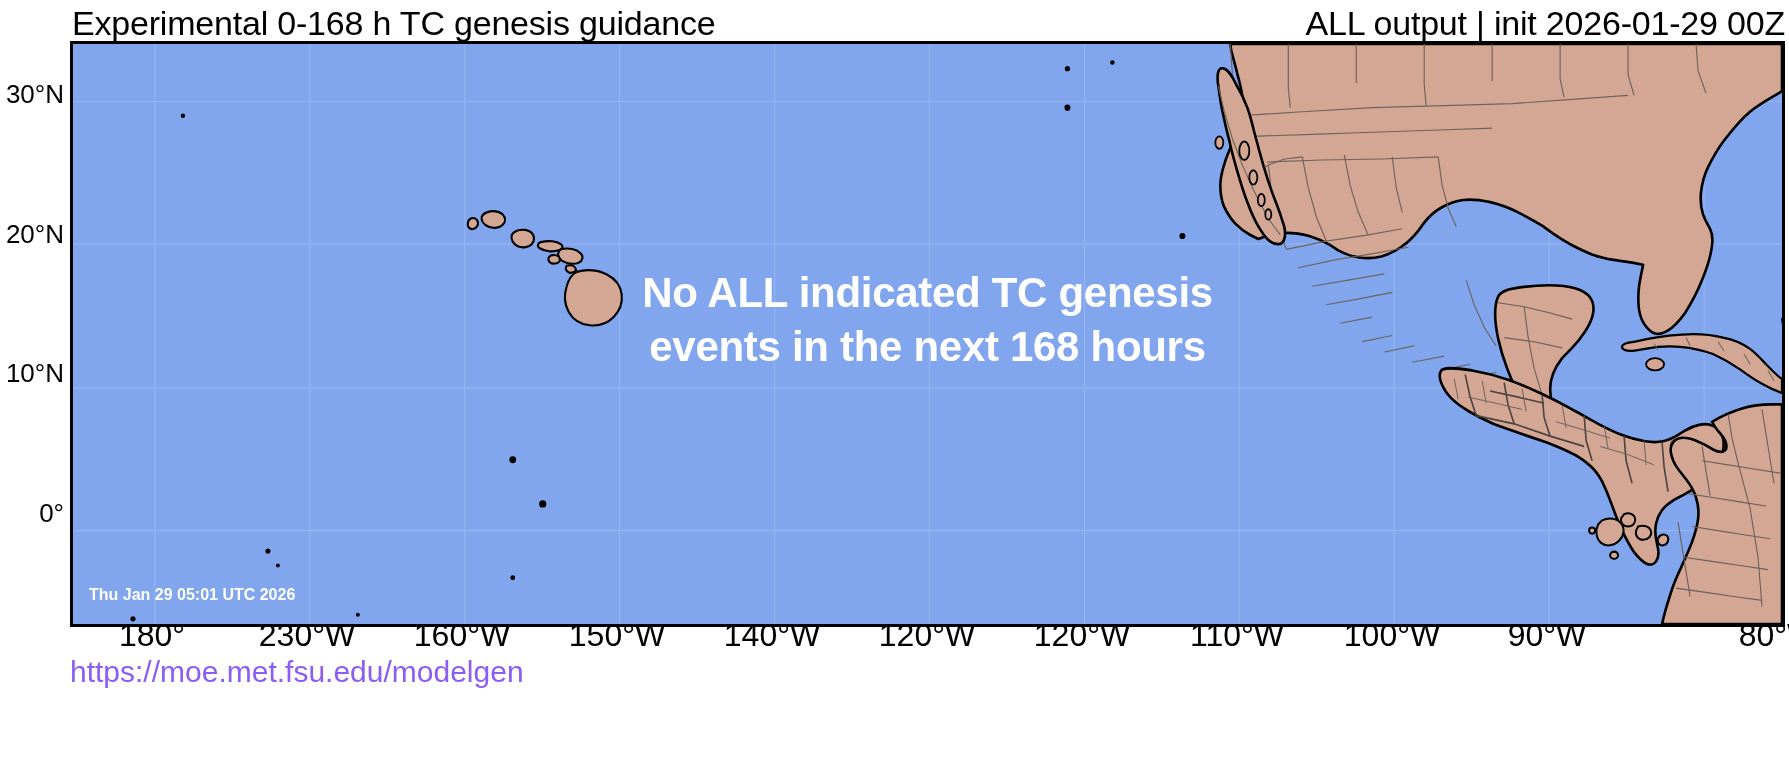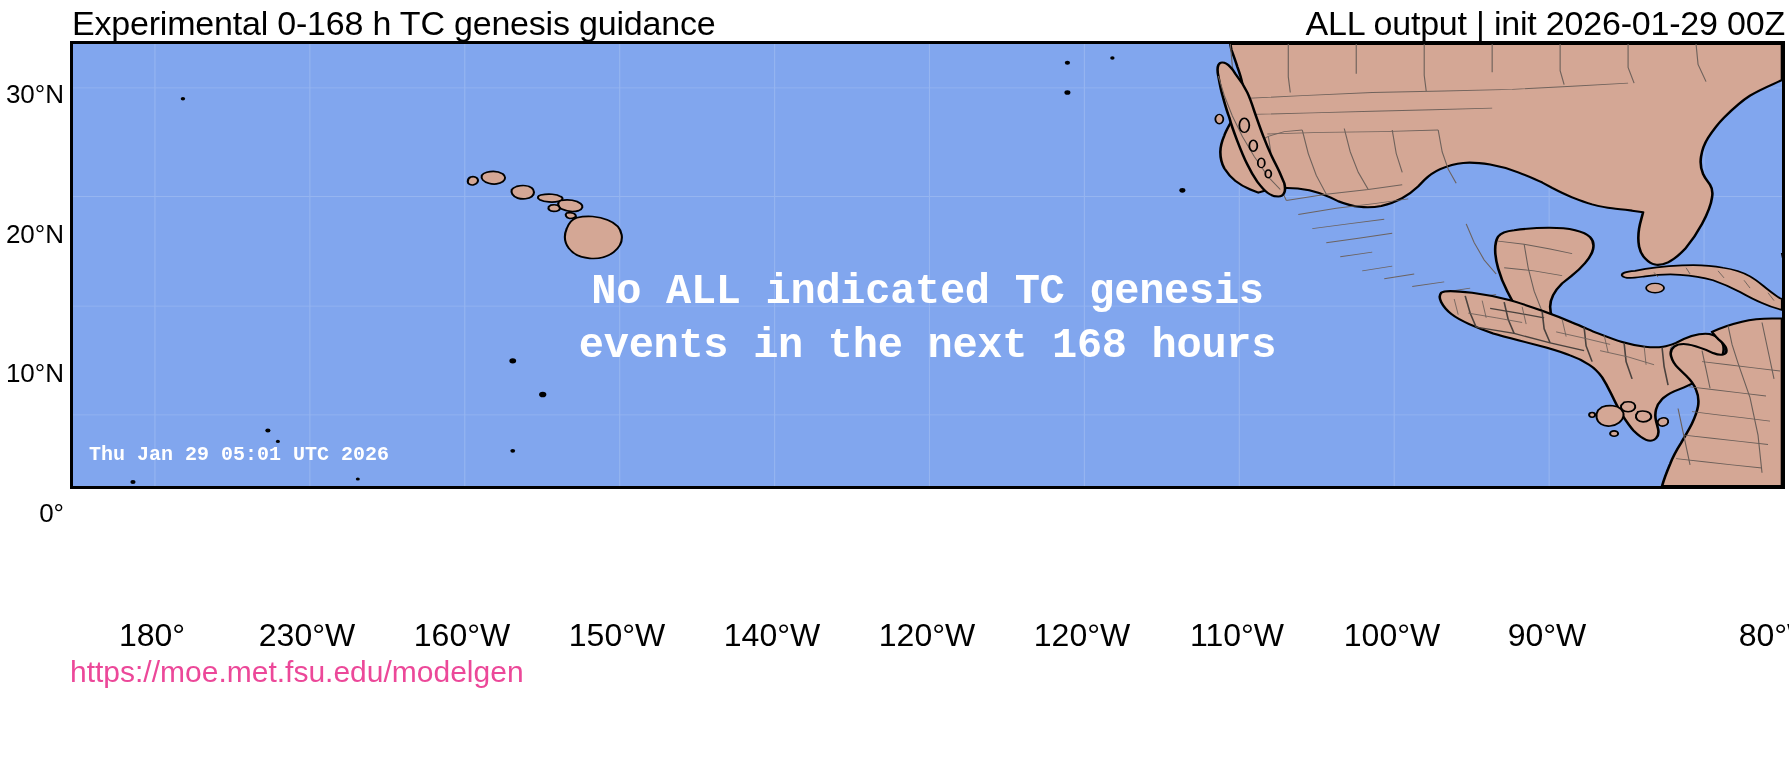--- a/index.html
+++ b/index.html
@@ -8,39 +8,39 @@
   .page{position:relative;width:1789px;height:768px;background:#fff;}
 
   
   .hdr{position:absolute;left:0;top:0;width:1789px;height:42px;margin-top:6px;}
   .hdr-left{position:absolute;left:72px;top:-2px;font-size:34px;
             letter-spacing:-.2px;white-space:nowrap;}
   .hdr-right{position:absolute;right:4px;top:-2px;font-size:34px;
              letter-spacing:-.2px;white-space:nowrap;}
 
   
-  .map-frame{position:absolute;left:70px;top:41px;width:1715px;height:448px;
+  .map-frame{position:absolute;left:70px;top:41px;width:1715px;height:586px;
              border:3px solid #000;box-sizing:border-box;overflow:hidden;
-             background:#ef4444;font-family:Liberation Mono, monospace;}
+             background:#ef4444;}
   .map-svg{position:absolute;left:0;top:0;width:100%;height:100%;display:block;}
 
   
   .nomsg{position:absolute;left:0;right:0;top:222px;text-align:center;
          font-size:42px;font-weight:bold;color:#ffffff;line-height:1.28;
          letter-spacing:-.3px;pointer-events:none;}
   .nomsg div{white-space:nowrap;}
-  .stamp{position:absolute;left:16px;bottom:20px;font-size:20px;
+  .stamp{position:absolute;left:16px;bottom:20px;font-size:16px;
          font-weight:bold;color:#ffffff;white-space:nowrap;}
 
   
   .ylab{position:absolute;right:1725px;font-size:26px;text-align:right;
         white-space:nowrap;width:200px;}
   .xlab{position:absolute;top:617px;font-size:32px;text-align:center;
         white-space:nowrap;transform:translateX(-50%);}
-  .url{position:absolute;left:70px;top:655px;font-size:30px;color:#ec4899;
+  .url{position:absolute;left:70px;top:655px;font-size:30px;color:#8b5cf6;
        white-space:nowrap;}
 </style>
 </head>
 <body>
 
 <div class="page">
 
   <div class="hdr">
     <div class="hdr-left">Experimental 0-168 h TC genesis guidance</div>
     <div class="hdr-right">ALL output | init 2026-01-29 00Z</div>

